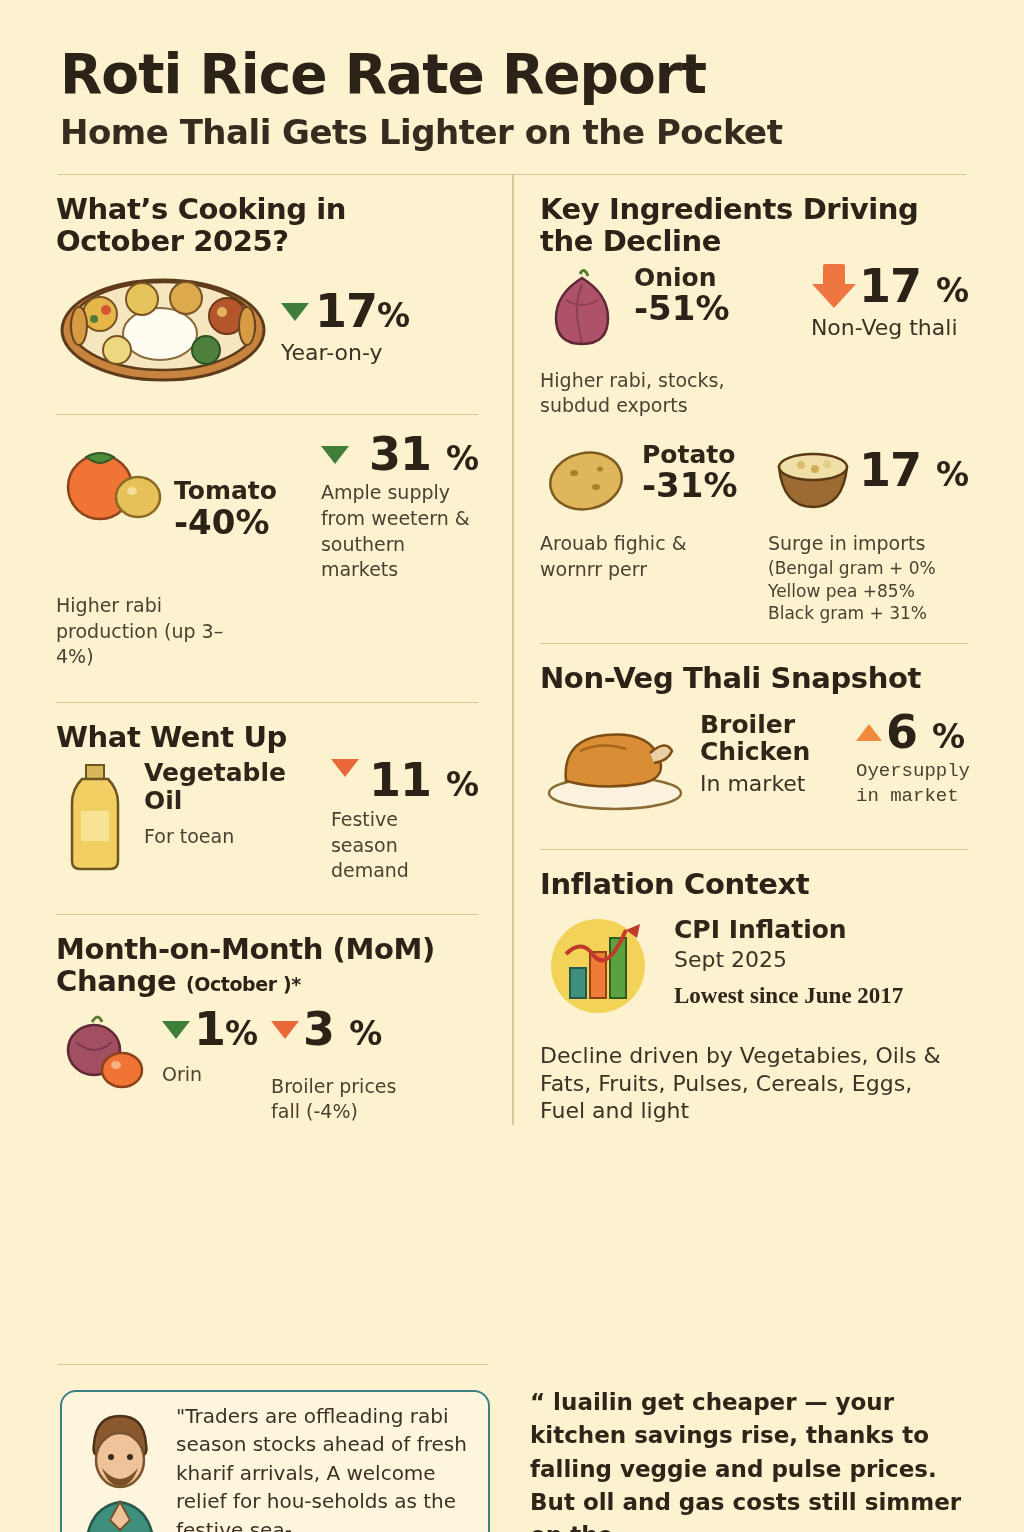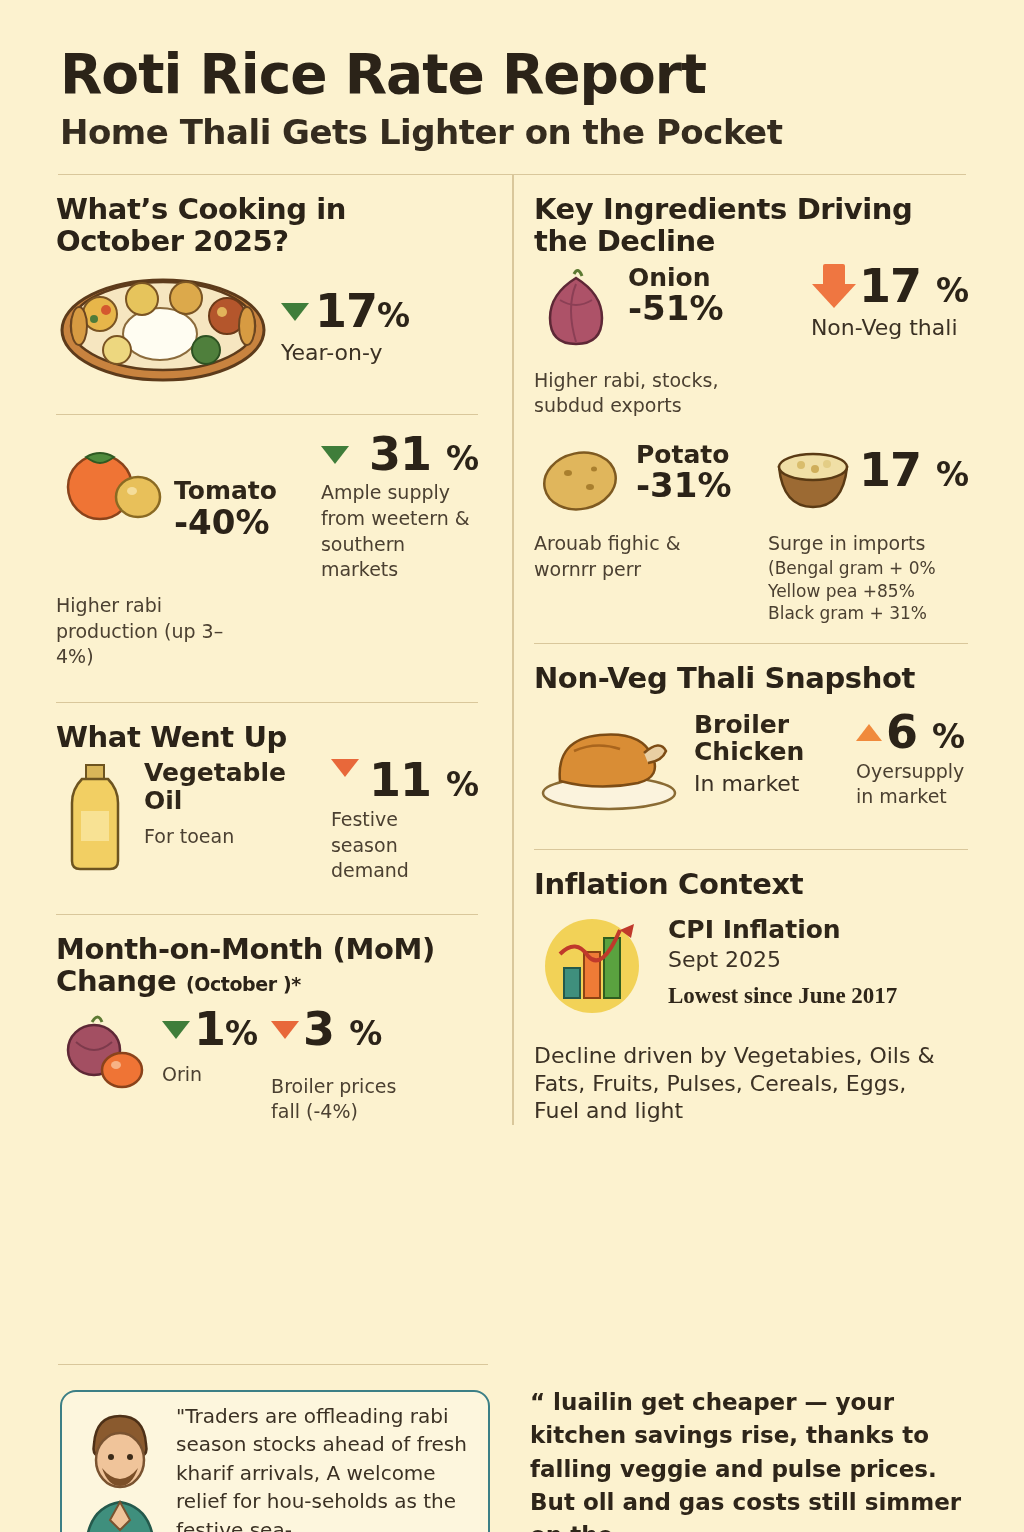--- a/index.html
+++ b/index.html
@@ -54,21 +54,21 @@
   .grid {
     display: flex;
     width: 912px;
     position: relative;
   }
   .col {
     width: 456px;
     box-sizing: border-box;
   }
   .col.left { padding-right: 34px; }
-  .col.right { padding-left: 22px; }
+  .col.right { padding-left: 28px; }
   .sec-h {
     font-size: 29px;
     font-weight: 700;
     color: #2b2318;
     line-height: 1.12;
     letter-spacing: -0.4px;
     margin: 18px 0 6px 0;
   }
   .sec-h .small {
     font-size: 19px;
@@ -422,21 +422,21 @@
           <div class="row" style="gap:4px;align-items:flex-start;">
             <div style="max-width:142px;">
               <div class="lbl">Broiler Chicken</div>
               <div class="cap" style="margin-top:4px;">In market</div>
             </div>
             <div style="margin-left:auto;">
               <div class="row" style="gap:4px;align-items:center;">
                 <span class="arrow up-orange"></span>
                 <span class="bignum"><span>6</span> <span class="pct">%</span></span>
               </div>
-              <div class="note" style="width:112px;margin-top:4px;">Oyersupply in market</div>
+              <div class="note" style="width:112px;margin-top:4px;font-family:Liberation Mono, monospace;">Oyersupply in market</div>
             </div>
           </div>
         </div>
       </div>
 
       <div class="hsep" style="margin-top:28px;"></div>
 
       <div class="sec-h">Inflation Context</div>
       <div class="row" style="margin-top:6px;">
         <div class="ill">

